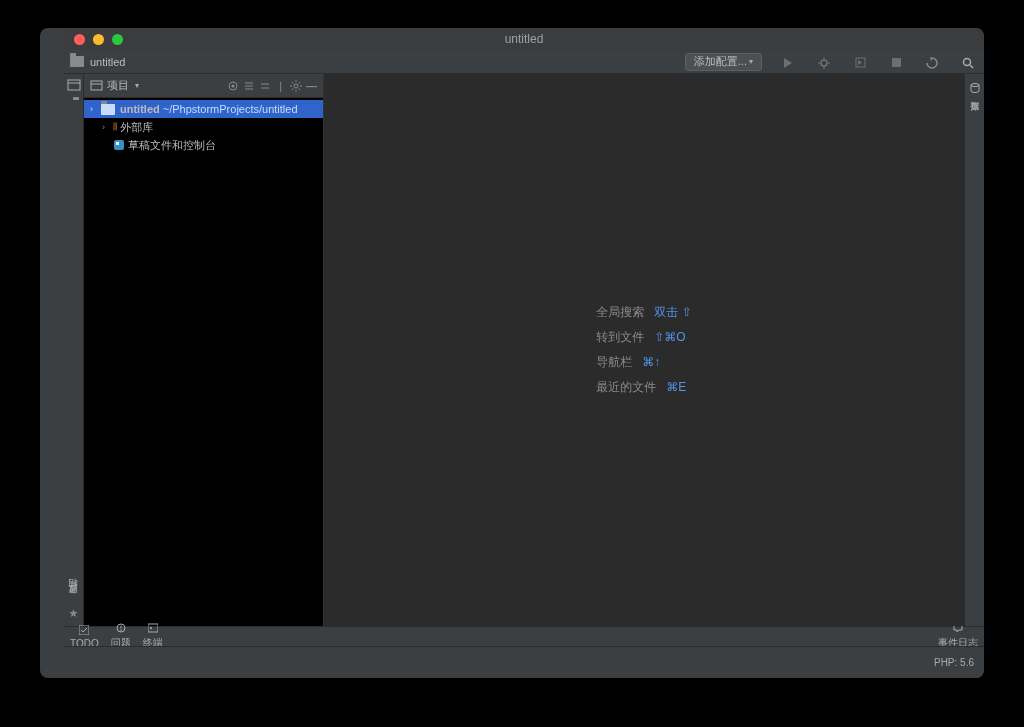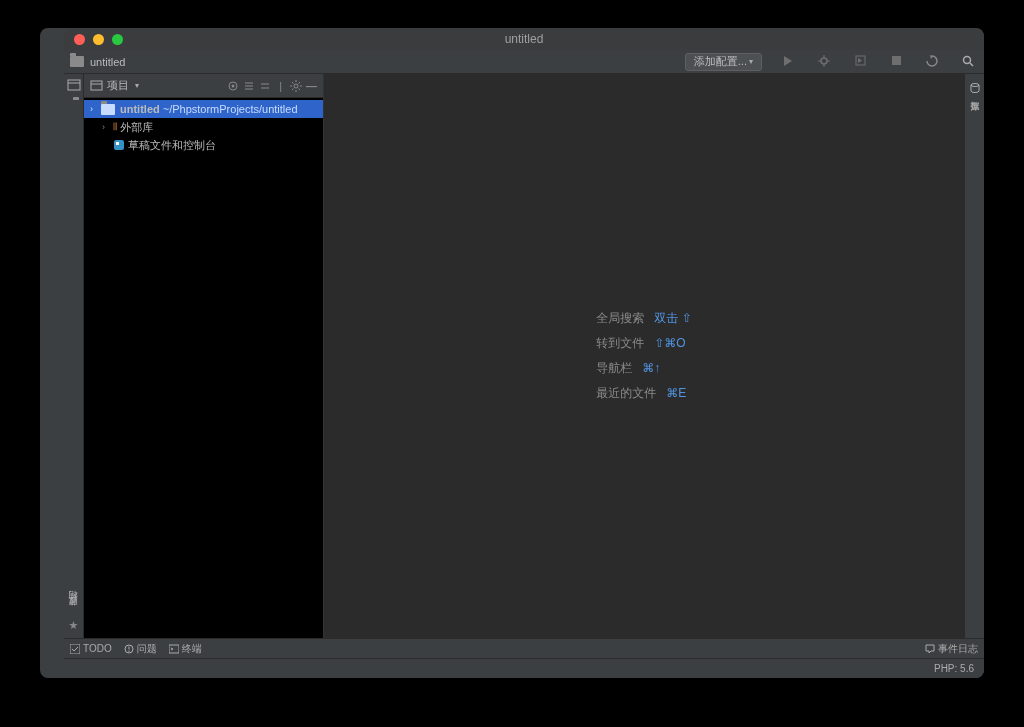--- a/index.html
+++ b/index.html
@@ -9,21 +9,21 @@
     .traffic-lights { display: flex; gap: 8px; padding-left: 10px; }
     .tl { width: 11px; height: 11px; border-radius: 50%; }
     .tl.red { background: #ff5f57; }
     .tl.yellow { background: #febc2e; }
     .tl.green { background: #28c840; }
     .titlebar-title { position: absolute; left: 0; right: 0; text-align: center; color: #a0a0a0; font-size: 12px; pointer-events:none; }
     .navbar { height: 24px; background: #3c3f41; border-bottom: 1px solid #2b2b2b; display: flex; align-items: center; padding: 0 6px; justify-content: space-between; }
     .navbar-left { display: flex; align-items: center; gap: 4px; }
     .folder-icon { width: 14px; height: 11px; background: #8a8a8a; border-radius: 1px; position: relative; margin-right: 2px; }
     .folder-icon::before { content:''; position:absolute; top:-3px; left:0; width:6px; height:3px; background:#8a8a8a; border-radius:1px 1px 0 0; }
-    .navbar-right { display: flex; align-items: flex-start; gap: 16px; }
+    .navbar-right { display: flex; align-items: flex-end; gap: 16px; }
     .config-btn { background: #4c5052; border: 1px solid #5e6060; border-radius: 3px; padding: 1px 8px; color: #bbb; font-size: 11px; height: 18px; display:flex; align-items:center; }
     .tb-icon { width: 16px; height: 16px; display:flex; align-items:center; justify-content:center; color:#6e6e6e; margin: 0 2px; }
     .body-area { flex: 1; display: flex; min-height: 0; }
     .gutter-left { width: 20px; background: #3c3f41; border-right: 1px solid #2b2b2b; display:flex; flex-direction:column; align-items:center; padding-top:4px; gap:6px; }
     .gutter-left .vtab { writing-mode: vertical-rl; transform: rotate(180deg); font-size: 9px; color: #aaa; }
     .sidebar { width: 240px; background: #000000; border-right: 1px solid #313335; display: flex; flex-direction: column; }
     .sidebar-header { height: 24px; display: flex; align-items: center; padding: 0 6px; border-bottom: 1px solid #2b2b2b; justify-content: space-between; background:#3c3f41; }
     .sidebar-header-left { display:flex; align-items:center; gap:4px; }
     .sidebar-header-icons { display:flex; align-items:center; gap:4px; color:#888; }
     .sidebar-tree { flex:1; padding-top: 2px; overflow:auto; }
@@ -41,23 +41,23 @@
     .tips { color:#8a8a8a; font-size:12px; line-height: 2.1; }
     .tips .row { display:flex; align-items:center; gap:10px; }
     .shortcut { color:#5294e2; font-weight:500; }
     .gutter-right { width: 20px; background: #3c3f41; border-left: 1px solid #2b2b2b; display:flex; flex-direction:column; align-items:center; padding-top:8px; }
     .gutter-right .vtab { writing-mode: vertical-rl; font-size: 9px; color:#aaa; }
     .gutter-left-bottom { display:flex; flex-direction:column; align-items:center; gap:6px; margin-top:auto; margin-bottom:6px; }
     .gutter-left-bottom .vtab { writing-mode: vertical-rl; transform: rotate(180deg); font-size:9px; color:#aaa; }
     .star { color:#888; font-size:11px; }
     .bottom-toolbar { height: 20px; background: #3c3f41; border-top: 1px solid #2b2b2b; display:flex; align-items:center; padding: 0 6px; justify-content: space-between; color:#aaa; font-size:10px; }
     .bt-left { display:flex; align-items:center; gap:12px; }
-    .bt-item { display:flex; align-items:center; gap:3px; }
+    .bt-item { display:flex; align-items:center; gap:3px;flex-direction:column; }
     .bt-right { display:flex; align-items:center; gap:4px; }
-    .statusbar { height: 20px; background: #3c3f41; border-top: 1px solid #2b2b2b; display:flex; align-items:center; justify-content:flex-end; padding: 0 10px; color:#aaa; font-size:10px; }
+    .statusbar { height: 32px; background: #3c3f41; border-top: 1px solid #2b2b2b; display:flex; align-items:center; justify-content:flex-end; padding: 0 10px; color:#aaa; font-size:10px; }
     .dropdown-arrow { font-size:8px; color:#aaa; margin-left:2px; }
     svg { display:block; }
   </style>
 </head>
 <body>
 
 <div class="window">
 
   <div class="titlebar">
     <div class="traffic-lights">

